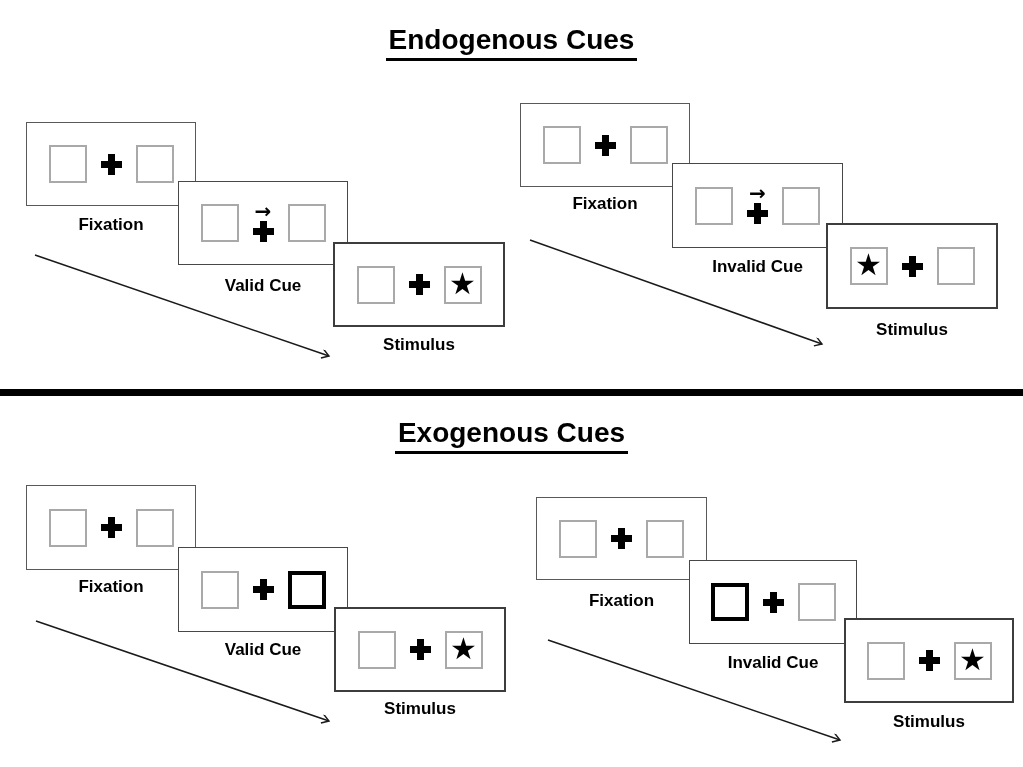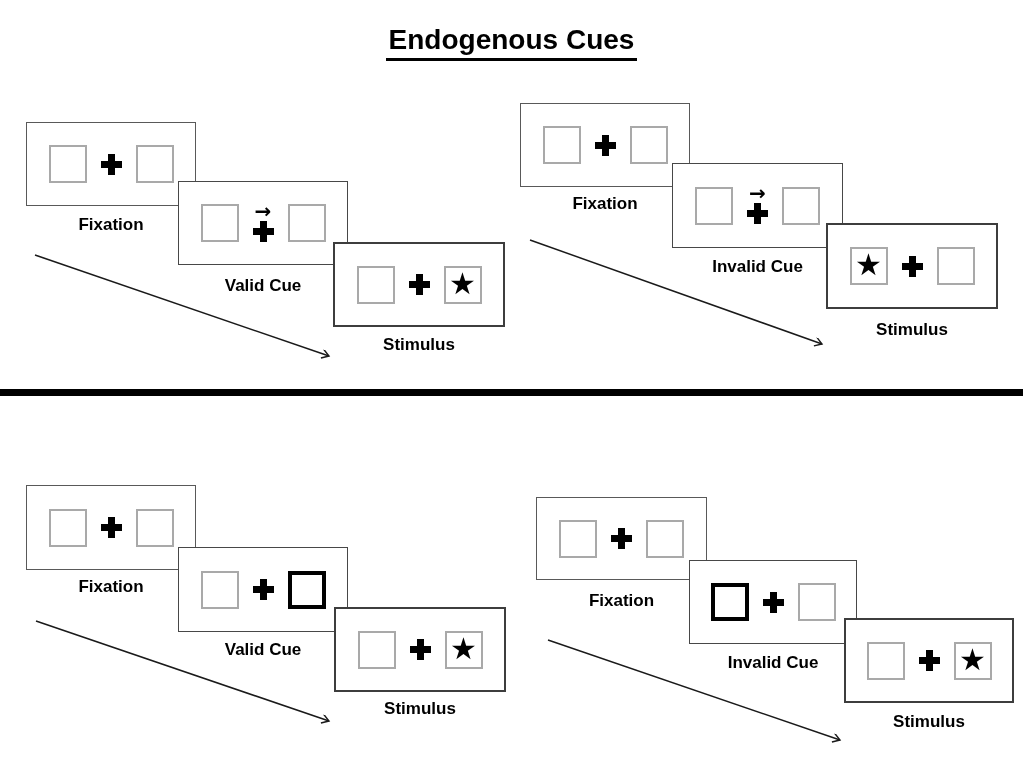--- a/index.html
+++ b/index.html
@@ -75,20 +75,23 @@
     <line x1="35" y1="255" x2="329" y2="356" stroke="#1a1a1a" stroke-width="1.5" marker-end="url(#ah)"></line>
     <line x1="530" y1="240" x2="822" y2="344" stroke="#1a1a1a" stroke-width="1.5" marker-end="url(#ah)"></line>
     <line x1="36" y1="621" x2="329" y2="721" stroke="#1a1a1a" stroke-width="1.5" marker-end="url(#ah)"></line>
     <line x1="548" y1="640" x2="840" y2="740" stroke="#1a1a1a" stroke-width="1.5" marker-end="url(#ah)"></line>
   </svg>
 
   <div class="section-title" id="title-endo">
     <span class="u">Endogenous Cues</span>
   </div>
   <div class="divider"></div>
+  <div class="section-title" id="title-exo">
+    <span class="u">Exogenous Cues</span>
+  </div>
 
   <div class="panel" style="left:26px;top:122px;width:170px;height:84px;z-index:1">
     <span class="box"></span>
     <span class="center-col">
         <span class="plus"></span>
       </span>
     <span class="box"></span>
   </div>
   <div class="plabel" style="left:26px;top:215px;width:170px">Fixation</div>
 

